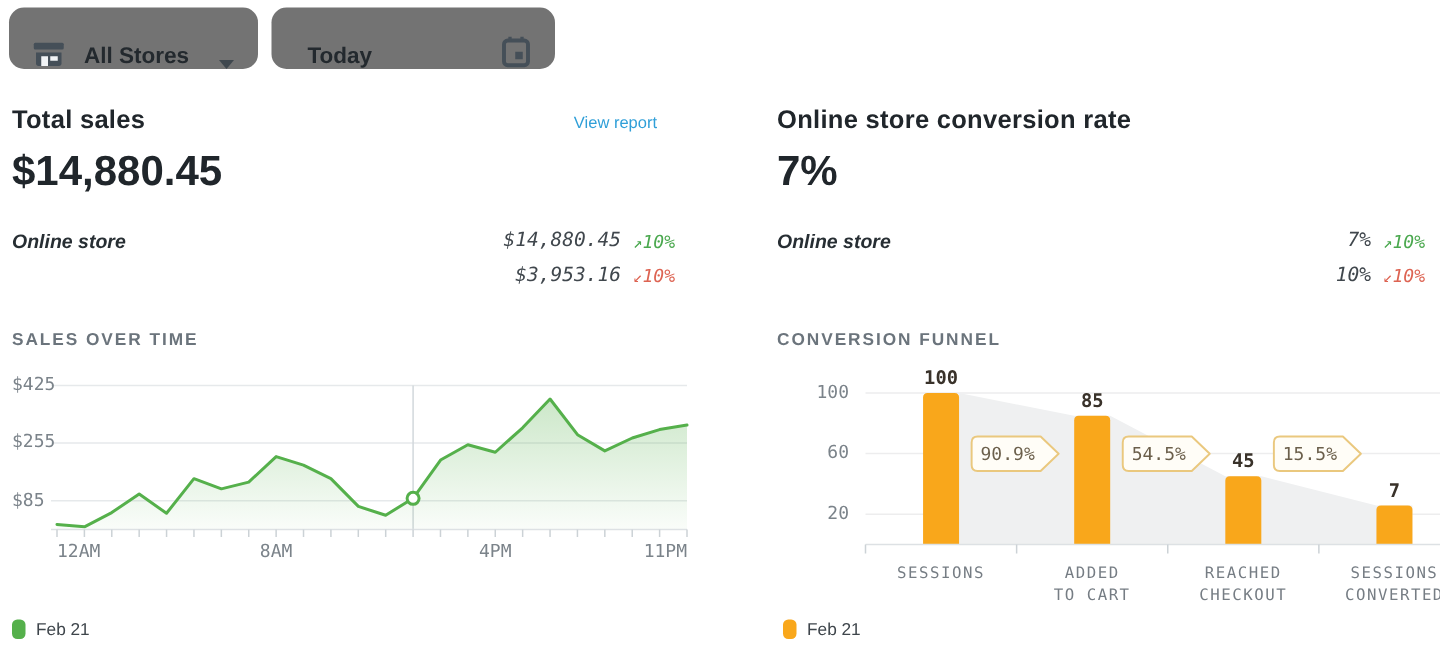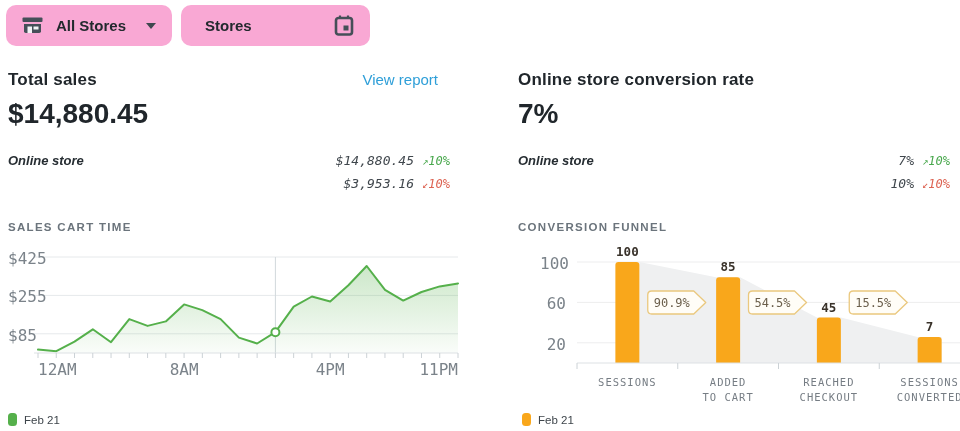--- a/index.html
+++ b/index.html
@@ -7,39 +7,39 @@
     --line:#55b04b; --bar:#f9a71b; --tip-bg:#3a434b;
     --ink:#20262b; --ink2:#59626a; --axis:#7b838a; --grid:#e6e9eb;
   }
   *{margin:0;padding:0;box-sizing:border-box;}
   html,body{background:#fff;}
   .page{position:relative;width:960px;height:431px;background:#fff;overflow:hidden;
     font-family:"Liberation Sans","DejaVu Sans",sans-serif;color:var(--ink);}
   .mono{font-family:"DejaVu Sans Mono","Liberation Mono",monospace;}
 
   
-  .pill{position:absolute;top:5px;height:41px;background:#f9a8d4;border:none;border-radius:10px;
-    display:flex;align-items:center;padding:0 16px;cursor:pointer;
+  .pill{position:absolute;top:5px;height:41px;background:#737373;border:none;border-radius:10px;
+    display:flex;align-items:flex-end;padding:0 16px;cursor:pointer;
     font-family:inherit;font-size:15px;font-weight:600;color:#23292e;}
   .pill-store{left:6px;width:166px;}
   .pill-date{left:181px;width:189px;}
   .pill .ic{display:flex;align-items:center;color:#454f58;}
   .pill-store .lbl{margin-left:13px;}
   .caret{margin-left:auto;width:0;height:0;border-left:5px solid transparent;
     border-right:5px solid transparent;border-top:6px solid #3f474e;}
   .pill-date .lbl{margin-left:8px;}
   .pill-date .ic{margin-left:auto;}
 
   
   .card{position:absolute;top:70px;}
   .card-left{left:8px;width:452px;}
   .card-right{left:518px;width:442px;}
   .card-head{display:flex;align-items:baseline;justify-content:space-between;padding-right:22px;}
   .card-title{font-size:17px;font-weight:700;color:var(--ink);letter-spacing:.2px;}
-  .view-report{font-size:15px;color:var(--link);text-decoration:none;text-align:center;}
+  .view-report{font-size:11px;color:var(--link);text-decoration:none;text-align:center;}
   .big-number{margin-top:6px;font-size:28px;font-weight:700;line-height:36px;color:var(--ink);}
   .rows{margin-top:17px;}
   .mrow{display:flex;align-items:center;height:23px;font-size:13px;font-style:italic;}
   .mrow .lab{color:var(--ink2);}
   .mrow.primary .lab{color:#272e33;font-weight:700;}
   .mrow .val{margin-left:auto;font-size:13px;color:#40474d;}
   .mrow .delta{width:38px;margin-left:8px;font-size:12px;}
   .delta .ar{font-size:10.5px;}
   .delta-up{color:var(--positive);}
   .delta-down{color:var(--negative);}
@@ -48,21 +48,21 @@
   .section-label{position:absolute;top:221px;font-size:11.5px;font-weight:700;
     letter-spacing:1.3px;color:#6b747c;}
   .section-label.left{left:8px;} .section-label.right{left:518px;}
 
   
   .chart{position:absolute;top:248px;}
   #sales-chart{left:0;width:470px;height:160px;}
   #funnel-chart{left:532px;width:450px;height:160px;}
   .chart svg{position:absolute;left:0;top:0;overflow:visible;}
   .ylab,.xlab{position:absolute;font-family:"DejaVu Sans Mono","Liberation Mono",monospace;
-    font-size:16px;color:var(--axis);white-space:nowrap;}
+    font-size:12px;color:var(--axis);white-space:nowrap;}
   .xlab{top:112px;}
   .cat{position:absolute;top:127px;width:110px;text-align:center;
     font-family:"DejaVu Sans Mono","Liberation Mono",monospace;font-size:10.5px;
     letter-spacing:1px;color:#767d84;line-height:15px;}
 
   
   .tooltip{position:absolute;left:282px;top:70px;width:141px;height:37px;background:var(--tip-bg);
     border-radius:8px;display:flex;align-items:center;padding:0 12px;box-shadow:0 2px 5px rgba(0,0,0,.25);}
   .tooltip:before{content:"";position:absolute;left:-7px;top:11px;
     border-top:7px solid transparent;border-bottom:7px solid transparent;border-right:8px solid var(--tip-bg);}
@@ -90,21 +90,21 @@
           <rect x="0.5" y="1.5" width="20" height="4.5" rx="1"></rect>
           <path d="M2 8h17v7.2A1.8 1.8 0 0 1 17.2 17H3.8A1.8 1.8 0 0 1 2 15.2z"></path>
           <rect x="5.5" y="10.5" width="4.5" height="6.5" fill="#f1f3f5"></rect>
           <rect x="11.5" y="10.5" width="5" height="3" fill="#f1f3f5"></rect>
         </svg>
       </span>
       <span class="lbl">All Stores</span>
       <span class="caret"></span>
     </button>
     <button class="pill pill-date">
-      <span class="lbl">Stores</span>
+      <span class="lbl">Today</span>
       <span class="ic">
         <svg width="20" height="23" viewBox="0 0 20 23" fill="none" stroke="currentColor">
           <rect x="2" y="4" width="16" height="16.5" rx="2.5" stroke-width="2.6"></rect>
           <line x1="6" y1="1.5" x2="6" y2="5" stroke-width="2.2"></line>
           <line x1="14" y1="1.5" x2="14" y2="5" stroke-width="2.2"></line>
           <rect x="9.5" y="11.5" width="5" height="5" fill="currentColor" stroke="none"></rect>
         </svg>
       </span>
     </button>
   </div>
@@ -139,21 +139,21 @@
         <span class="val mono">7%</span>
         <span class="delta delta-up mono"><span class="ar">↗</span><span>10%</span></span>
       </div>
       <div class="mrow">
         <span class="val mono">10%</span>
         <span class="delta delta-down mono"><span class="ar">↙</span><span>10%</span></span>
       </div>
     </div>
   </section>
 
-  <div class="section-label left">SALES CART TIME</div>
+  <div class="section-label left">SALES OVER TIME</div>
   <div class="section-label right">CONVERSION FUNNEL</div>
 
   <div id="sales-chart" class="chart">
       <svg width="470" height="135">
         <defs>
           <linearGradient id="gsales" x1="0" y1="0" x2="0" y2="1">
             <stop offset="0%" stop-color="#55b04b" stop-opacity="0.3"></stop>
             <stop offset="100%" stop-color="#55b04b" stop-opacity="0.03"></stop>
           </linearGradient>
         </defs>

